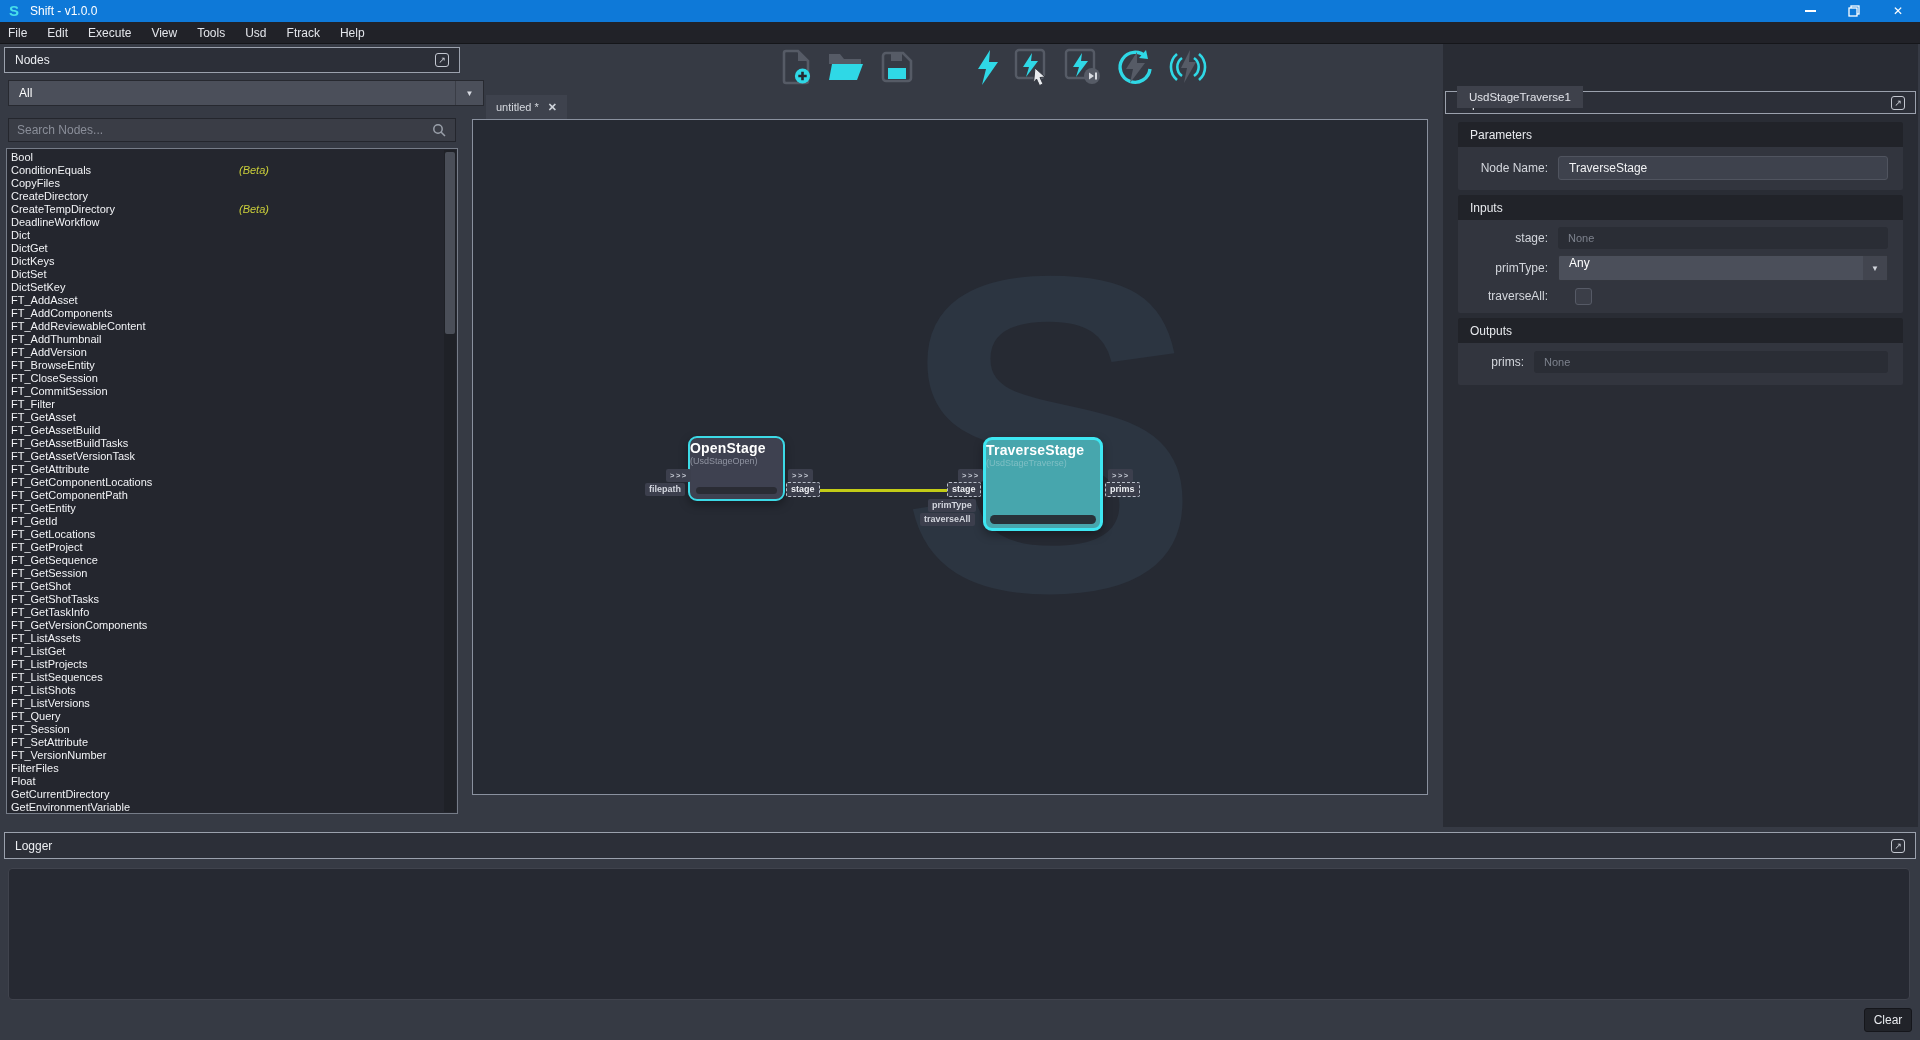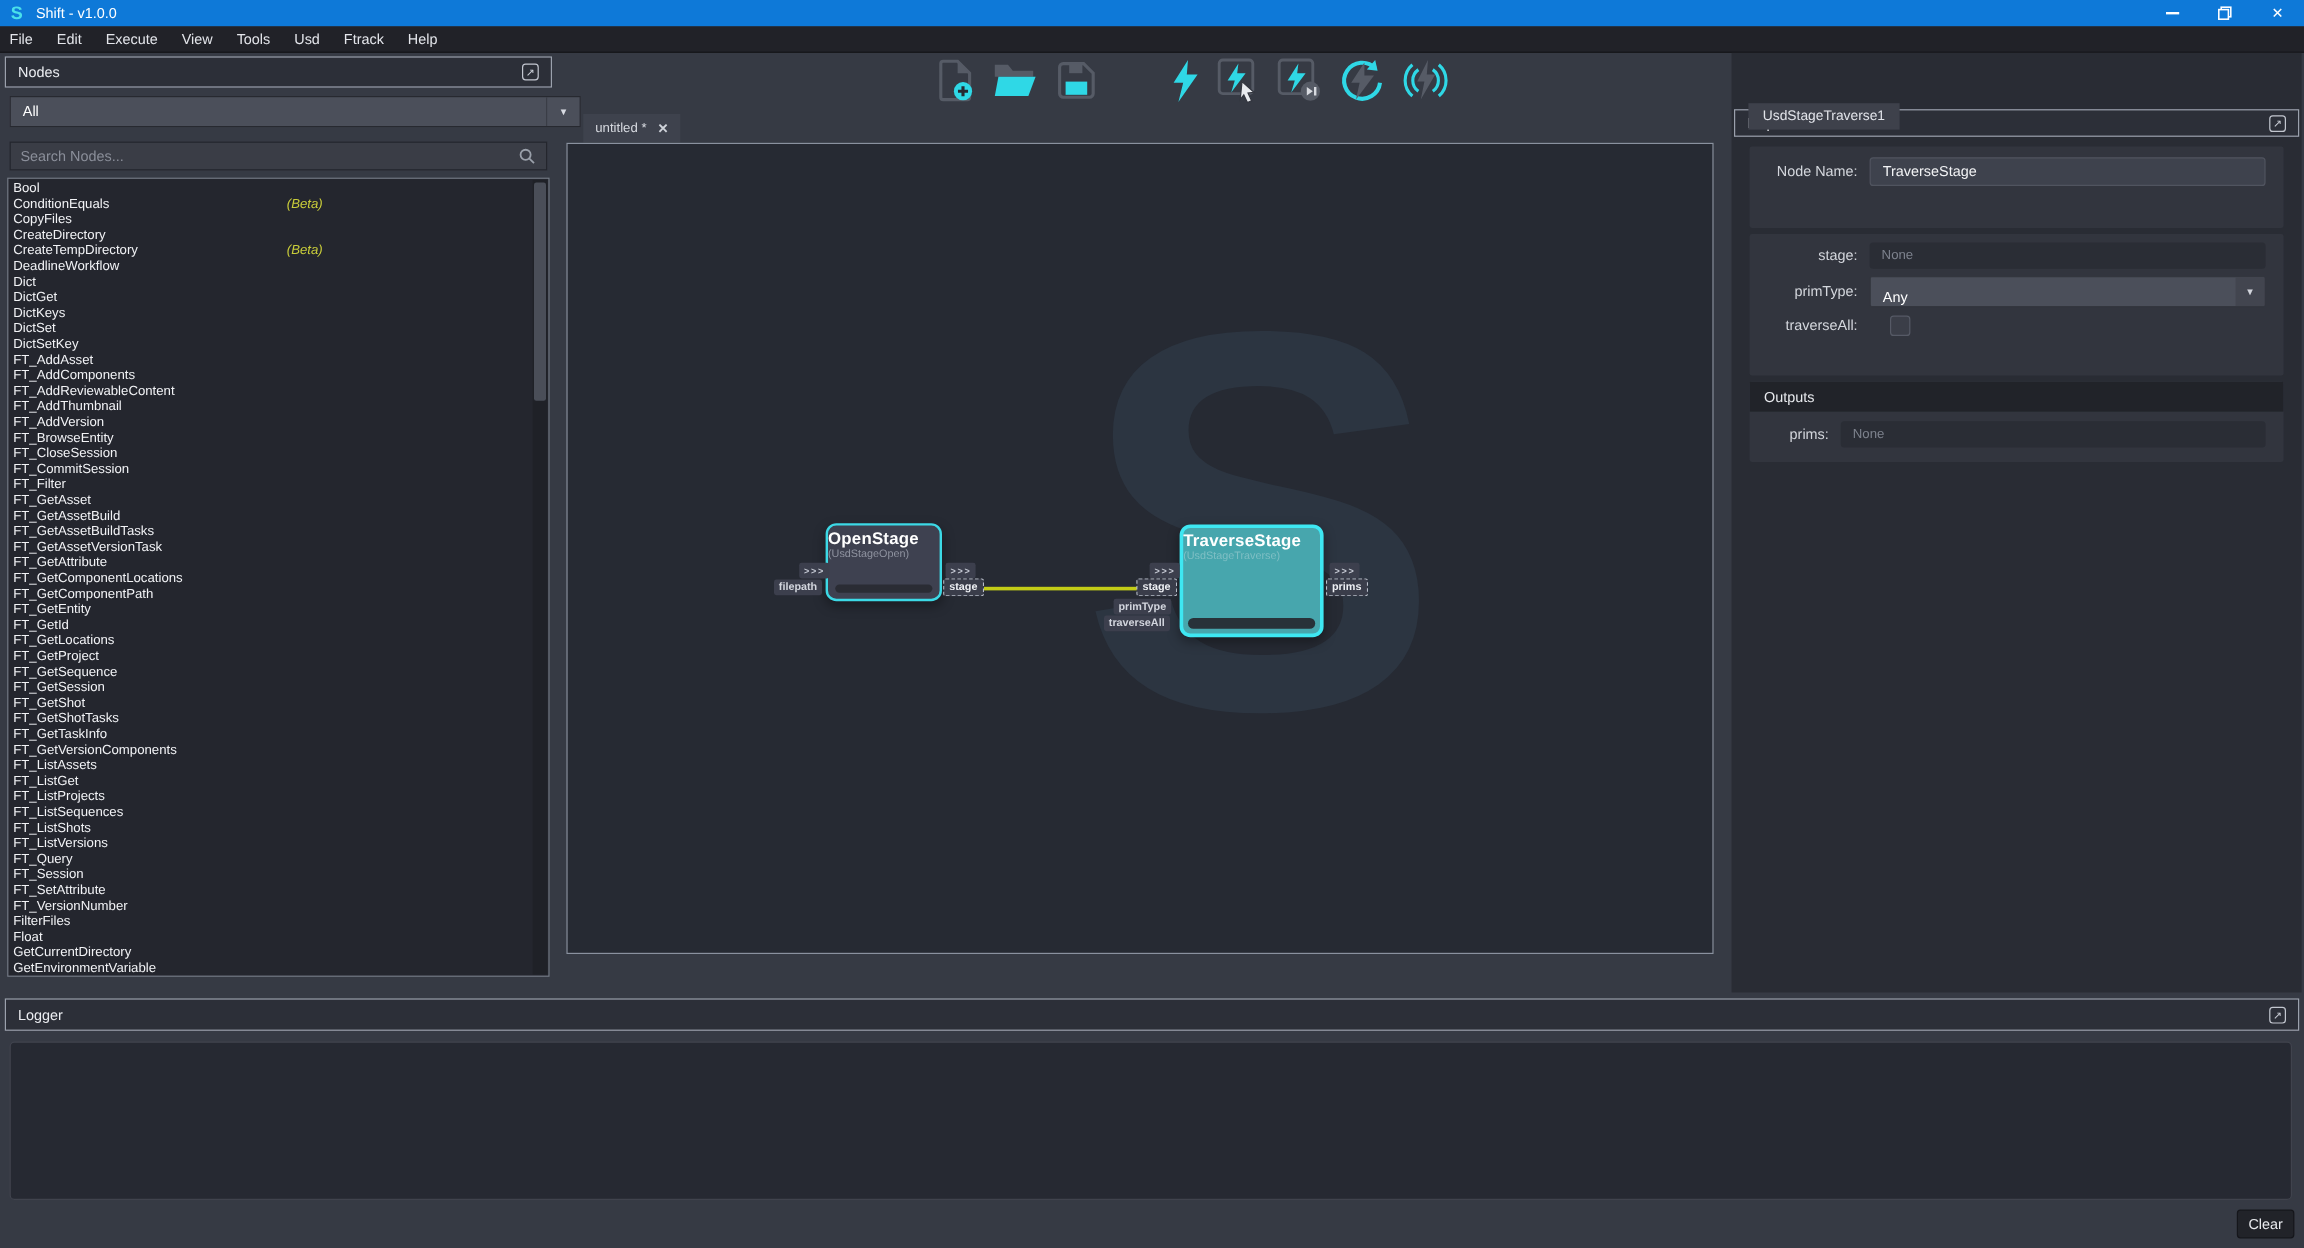--- a/index.html
+++ b/index.html
@@ -92,21 +92,21 @@
   .sec-params { top:122px; height:68px; }
   .sec-inputs { top:195px; height:118px; }
   .sec-outputs { top:318px; height:67px; }
   .irow { display:flex; align-items:center; padding:0 15px 0 10px; }
   .ilabel { width:80px; text-align:right; margin-right:10px; font-size:12px; color:#d4d7dd; flex:none; }
   .itext { flex:1; height:24px; background:#3e424d; border:1px solid #50545f; border-radius:3px;
     color:#f2f3f5; font-size:12px; display:flex; align-items:center; padding:0 10px; }
   .imuted { flex:1; height:22px; background:#2a2d35; border-radius:3px; color:#7d828d; font-size:11px;
     display:flex; align-items:center; padding:0 10px; }
   .iselect { flex:1; height:26px; background:#4b4f5a; border:1px solid #33363e; border-radius:2px;
-    color:#fff; font-size:12px; display:flex; align-items:flex-end; padding:0 0 0 10px; }
+    color:#fff; font-size:12px; display:flex; align-items:flex-start; padding:0 0 0 10px; }
   .iselect .sel-arrow { margin-left:auto; width:24px; height:100%; background:#42454f;
     display:flex; align-items:center; justify-content:center; font-size:8px; color:#d2d5dc; }
   .checkbox { width:17px; height:17px; background:#3b3e48; border:1px solid #565a66; border-radius:3px; }
 
   
   .logger-header { left:4px; top:832px; width:1912px; height:27px; }
   .logger-area { left:8px; top:868px; width:1902px; height:132px; background:#262932;
     border:1px solid #40434d; border-radius:4px; }
   .clear-btn { left:1864px; top:1008px; width:48px; height:24px; background:#212329; border:1px solid #15161b;
     border-radius:3px; color:#e8eaee; font-size:12px; display:flex; align-items:center; justify-content:center; }
@@ -423,27 +423,29 @@
 <div class="abs inspector-bg"></div>
 
 <div class="abs panel-header inspector-header">
   <span>Inspector</span>
   <span class="popout">↗</span>
 </div>
 
 <div class="abs node-chip">UsdStageTraverse1</div>
 
 <div class="section sec-params">
+  <div class="section-head">Parameters</div>
   <div class="irow" style="height:42px;">
     <span class="ilabel">Node Name:</span>
     <div class="itext">TraverseStage</div>
   </div>
 </div>
 
 <div class="section sec-inputs">
+  <div class="section-head">Inputs</div>
   <div class="irow" style="height:30px; margin-top:3px;">
     <span class="ilabel">stage:</span>
     <div class="imuted">None</div>
   </div>
   <div class="irow" style="height:30px;">
     <span class="ilabel">primType:</span>
     <div class="iselect">
       <span>Any</span>
       <span class="sel-arrow">▼</span>
     </div>

